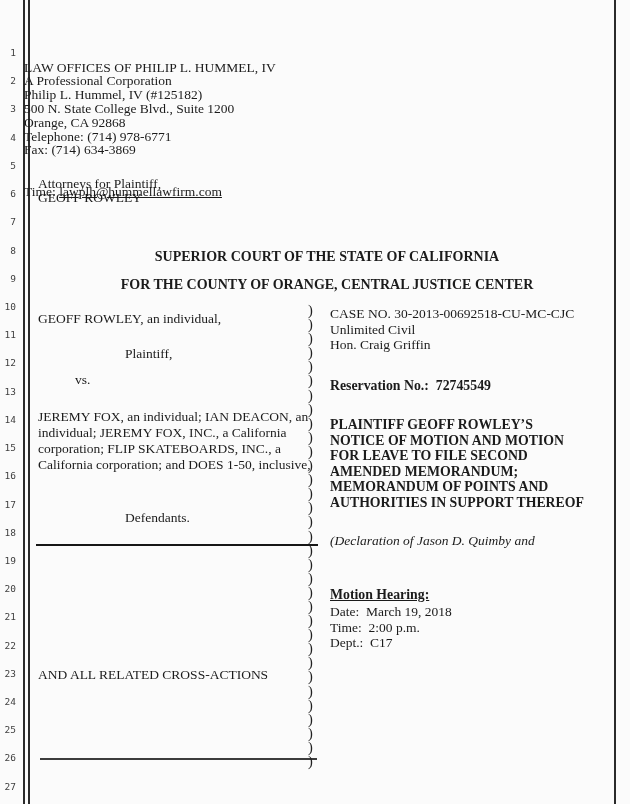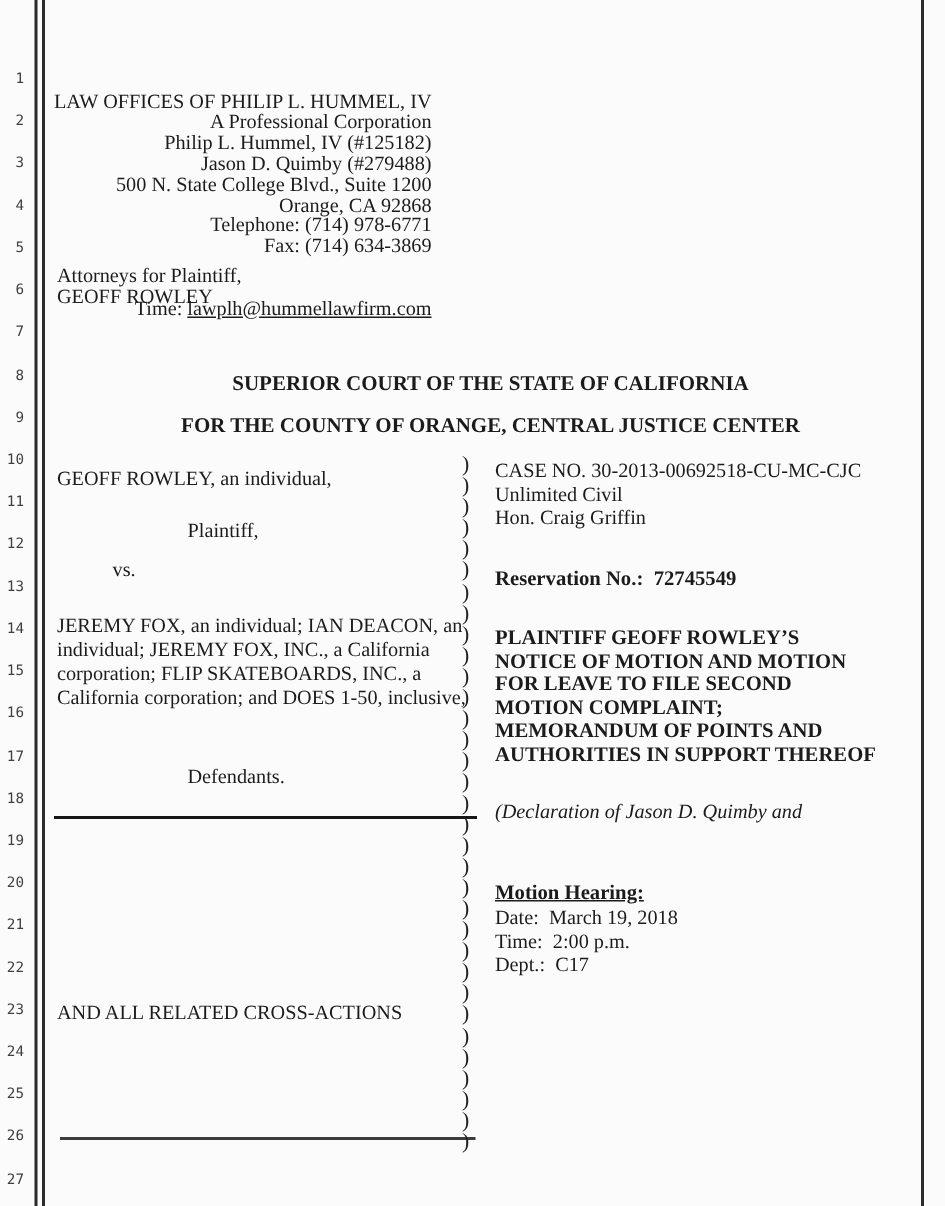--- a/index.html
+++ b/index.html
@@ -27,21 +27,21 @@
     display: flex; flex-direction: column;
     justify-content: space-between;
     align-items: flex-end;
     font-family: "DejaVu Sans Mono", monospace;
     font-size: 9.5px; color: #3f3f3f;
   }
   .ln { line-height: 11px; }
 
   .abs { position: absolute; }
   .txt { font-size: 13.5px; line-height: 13.8px; white-space: pre; }
-  .attorney-block { left: 36px; top: 33px; text-align: right; }
+  .attorney-block { left: 24px; top: 33px; }
   .attorneys-for  { left: 38px; top: 177px; }
   .email-link { text-decoration: underline; }
 
   .court-header {
     left: 38px; width: 578px;
     text-align: center; font-weight: bold; font-size: 14px;
     white-space: pre;
   }
   .header1 { top: 249px; }
   .header2 { top: 277px; }
@@ -112,21 +112,21 @@
       <div class="ln">21</div>
       <div class="ln">22</div>
       <div class="ln">23</div>
       <div class="ln">24</div>
       <div class="ln">25</div>
       <div class="ln">26</div>
       <div class="ln">27</div>
     </div>
 
   <div class="abs txt attorney-block">
-    <div><div>LAW OFFICES OF PHILIP L. HUMMEL, IV</div><div>A Professional Corporation</div><div>Philip L. Hummel, IV (#125182)</div><div>Jason D. Quimby (#279488)</div><div>500 N. State College Blvd., Suite 1200</div><div>Orange, CA 92868</div><div>Telephone: (714) 978-6771</div><div>Fax: (714) 634-3869</div></div>
+    <div><div>LAW OFFICES OF PHILIP L. HUMMEL, IV</div><div>A Professional Corporation</div><div>Philip L. Hummel, IV (#125182)</div><div>500 N. State College Blvd., Suite 1200</div><div>Orange, CA 92868</div><div>Telephone: (714) 978-6771</div><div>Fax: (714) 634-3869</div></div>
     <div><span>Time: </span><span class="email-link">lawplh@hummellawfirm.com</span></div>
   </div>
 
   <div class="abs txt attorneys-for"><div>Attorneys for Plaintiff,</div><div>GEOFF ROWLEY</div></div>
 
   <div class="abs court-header header1">SUPERIOR COURT OF THE STATE OF CALIFORNIA</div>
   <div class="abs court-header header2">FOR THE COUNTY OF ORANGE, CENTRAL JUSTICE CENTER</div>
 
   <div class="abs txt cap-plaintiff-name">GEOFF ROWLEY, an individual,</div>
   <div class="abs txt cap-plaintiff-label">Plaintiff,</div>
@@ -178,21 +178,21 @@
     <div class="rc-line">Unlimited Civil</div>
     <div class="rc-line">Hon. Craig Griffin</div>
   </div>
 
   <div class="abs rc reservation rc-line">Reservation No.:  72745549</div>
 
   <div class="abs rc motion-title">
       <div class="rc-line">PLAINTIFF GEOFF ROWLEY’S</div>
       <div class="rc-line">NOTICE OF MOTION AND MOTION</div>
       <div class="rc-line">FOR LEAVE TO FILE SECOND</div>
-      <div class="rc-line">MOTION COMPLAINT;</div>
+      <div class="rc-line">AMENDED MEMORANDUM;</div>
       <div class="rc-line">MEMORANDUM OF POINTS AND</div>
       <div class="rc-line">AUTHORITIES IN SUPPORT THEREOF</div>
     </div>
 
   <div class="abs rc declaration">
       <div class="rc-line">(Declaration of Jason D. Quimby and</div>
     </div>
 
   <div class="abs rc mh-heading rc-line">Motion Hearing:</div>
   <div class="abs rc mh-rows">

